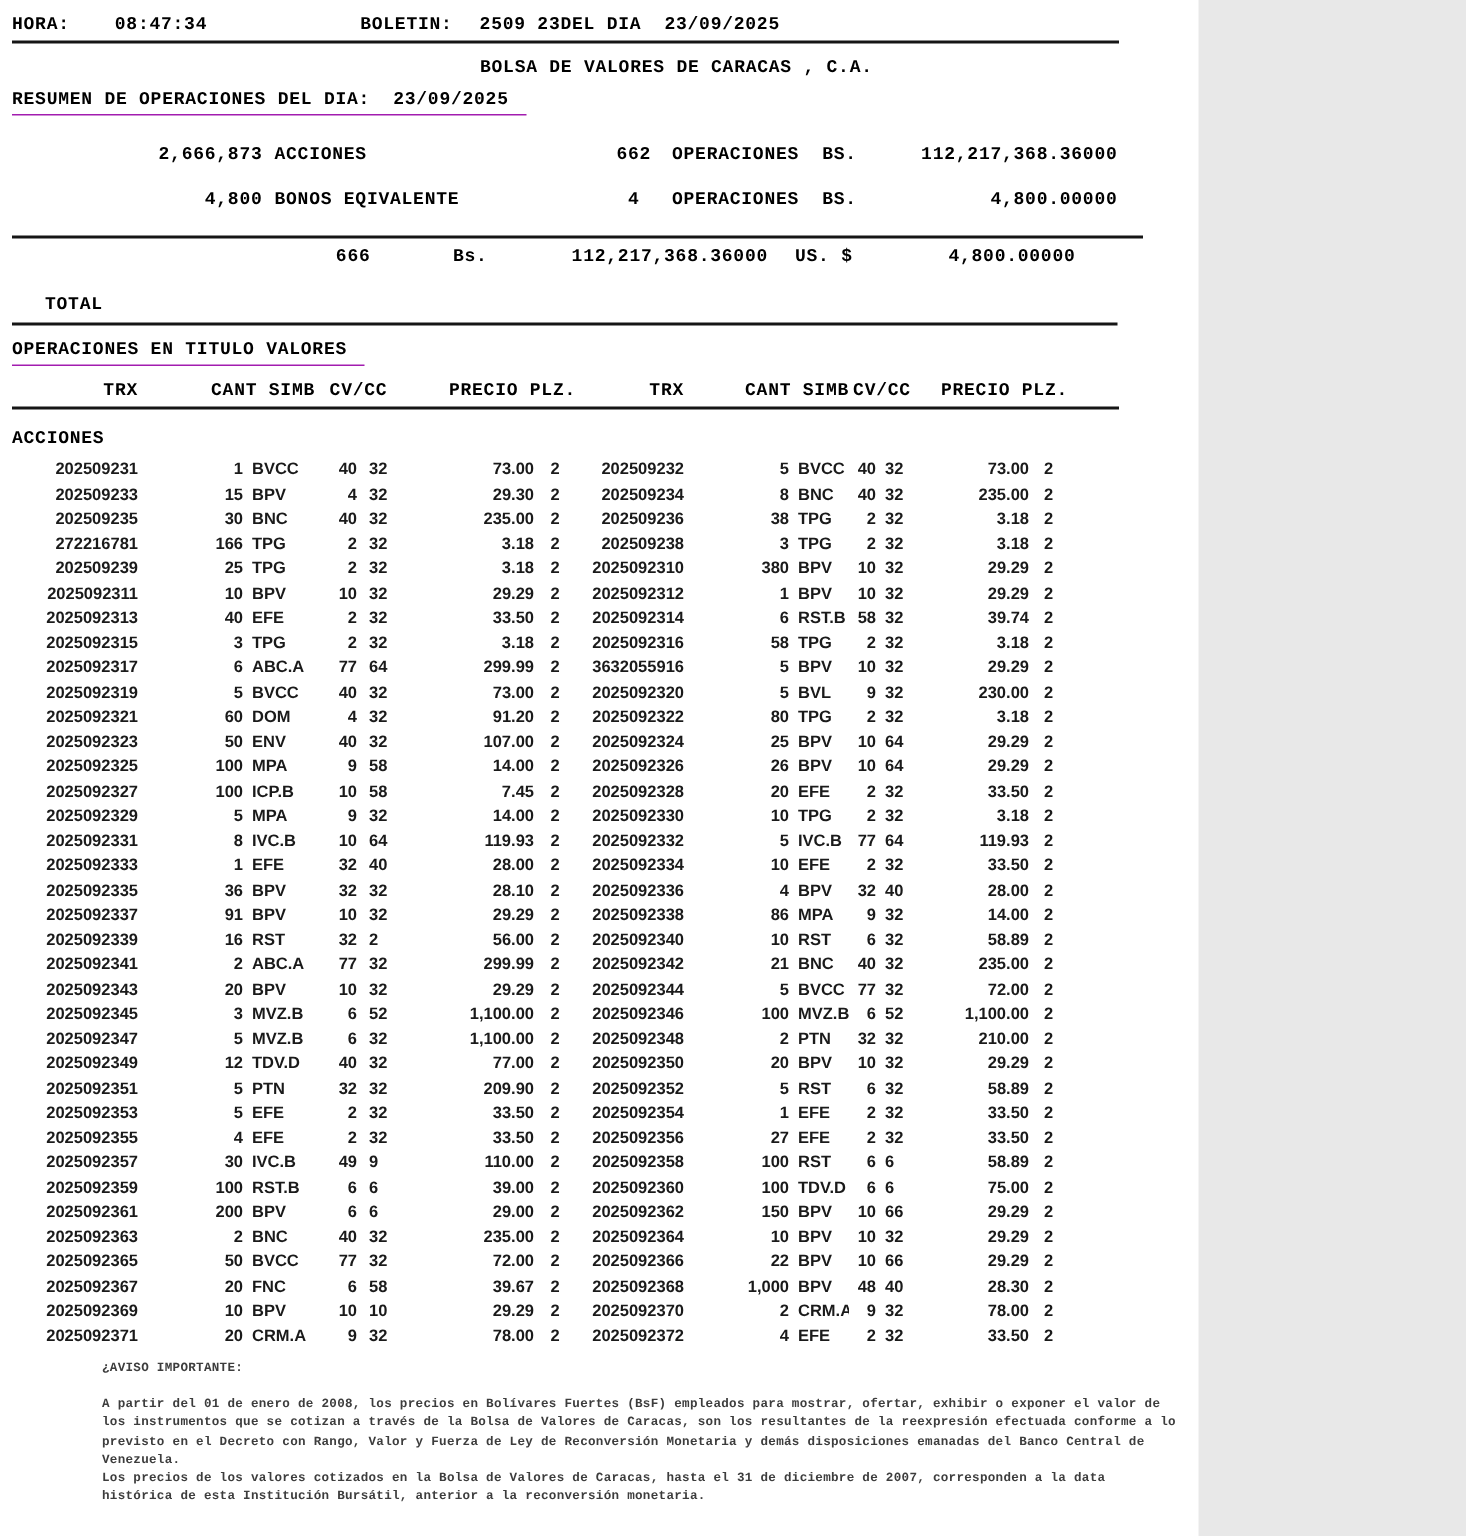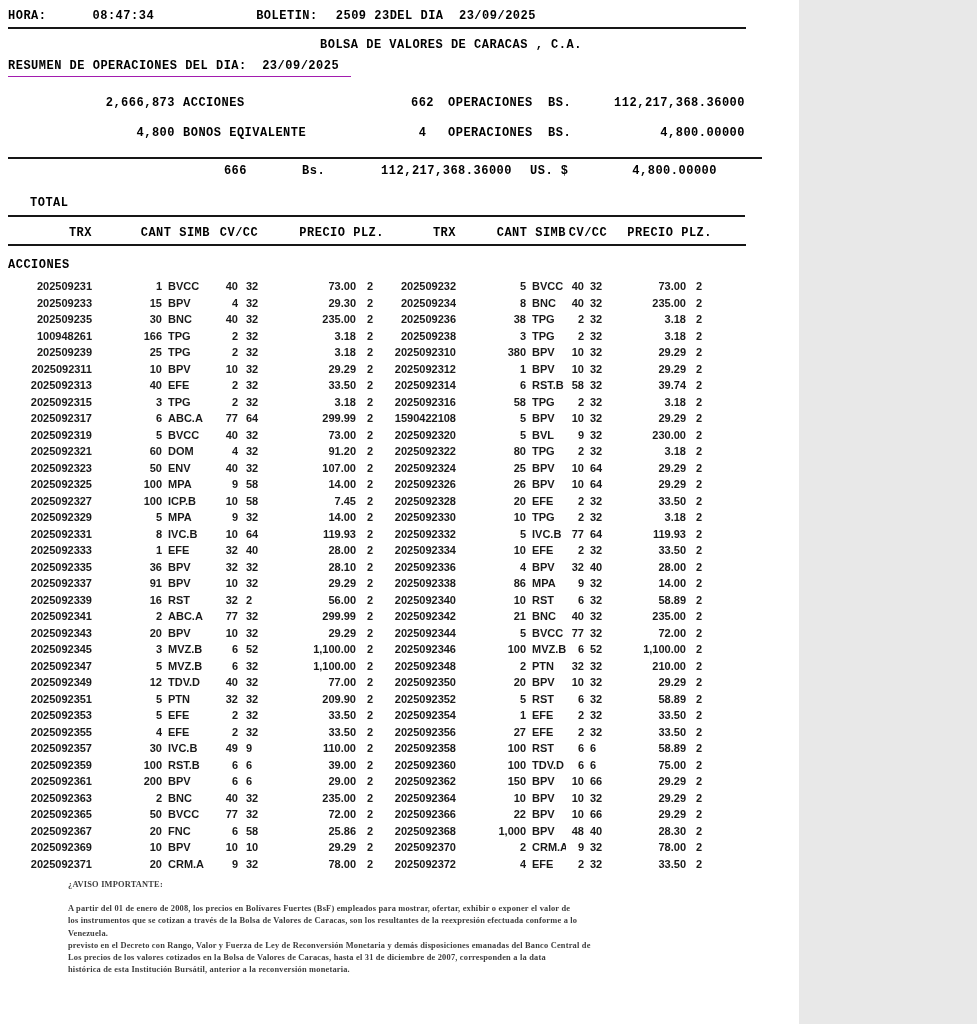--- a/index.html
+++ b/index.html
@@ -5,21 +5,21 @@
   html,body{margin:0;padding:0;background:#e8e8e8;}
   .page{
     width:799px;height:1024px;background:#ffffff;position:relative;overflow:hidden;
     font-family:"Liberation Mono","DejaVu Sans Mono",monospace;
     font-weight:bold;font-size:12px;color:#000;letter-spacing:0.5px;
   }
   .pre{white-space:pre;}
   
   .top-row{display:flex;padding-top:9px;line-height:14px;}
   .hora-label{margin-left:8px;}
-  .hora-value{margin-left:46px;}
+  .hora-value{margin-left:30px;}
   .boletin-label{margin-left:102px;}
   .boletin-value{margin-left:18px;}
   .rule{height:2px;background:#161616;margin-left:8px;}
   .rule-1{width:738px;margin-top:4px;}
   .title{margin:9px 0 0 320px;line-height:14px;}
   .underlined{display:inline-block;border-bottom:1px solid #a21caf;padding:0 12px 4px 0;line-height:12px;}
   .resumen-heading{margin:8px 0 0 8px;}
   
   .summary{margin:20px 0 0 8px;width:737px;}
   .sum-row{display:grid;grid-template-columns:167px 230px 35px 165px 1fr;height:30px;line-height:13px;}
@@ -57,21 +57,21 @@
     font-weight:bold;font-size:11px;letter-spacing:0;color:#1a1a1a;
   }
   .trow{height:16.5px;line-height:16.5px;}
   .trow span{overflow:hidden;}
   .c0,.c1,.c3,.c5,.c7,.c8,.c10,.c12{text-align:right;}
   .c2,.c9{text-align:left;padding-left:6px;}
   .c4{text-align:left;padding-left:8px;}
   .c11{text-align:left;padding-left:6px;}
   .c6,.c13{text-align:center;}
   
-  .footer{margin:8px 0 0 68px;font-size:8.4px;letter-spacing:0.2px;color:#3d3d3d;line-height:10px;font-family:Liberation Serif, serif;}
+  .footer{margin:8px 0 0 68px;font-size:8.4px;letter-spacing:0.2px;color:#3d3d3d;line-height:10px;}
   .aviso-body{margin-top:13px;line-height:12.3px;}
 </style>
 </head>
 <body>
 
 <div class="page">
 
   <div class="top-row">
     <span class="hora-label">HORA:</span>
     <span class="hora-value">08:47:34</span>
@@ -105,20 +105,21 @@
   <div class="total-row">
     <span class="total-label">TOTAL</span>
     <span class="total-ops">666</span>
     <span class="total-bs-label">Bs.</span>
     <span class="total-bs-value">112,217,368.36000</span>
     <span class="total-usd-label pre">US. $</span>
     <span class="total-usd-value">4,800.00000</span>
   </div>
   <div class="rule total-rule-bottom"></div>
 
+  <div><span class="underlined ops-heading">OPERACIONES EN TITULO VALORES</span></div>
 
   <div class="tgrid col-headers">
     <span class="h0">TRX</span>
     <span class="h1">CANT SIMB</span>
     <span class="h2">CV/CC</span>
     <span class="h3">PRECIO PLZ.</span>
     <span class="h4">TRX</span>
     <span class="h5">CANT SIMB</span>
     <span class="h6">CV/CC</span>
     <span class="h7">PRECIO PLZ.</span>
@@ -170,21 +171,21 @@
         <span class="c6">2</span>
         <span class="c7">202509236</span>
         <span class="c8">38</span>
         <span class="c9">TPG</span>
         <span class="c10">2</span>
         <span class="c11">32</span>
         <span class="c12">3.18</span>
         <span class="c13">2</span>
       </div>
       <div class="tgrid trow">
-        <span class="c0">100948261</span>
+        <span class="c0">272216781</span>
         <span class="c1">166</span>
         <span class="c2">TPG</span>
         <span class="c3">2</span>
         <span class="c4">32</span>
         <span class="c5">3.18</span>
         <span class="c6">2</span>
         <span class="c7">202509238</span>
         <span class="c8">3</span>
         <span class="c9">TPG</span>
         <span class="c10">2</span>
@@ -257,21 +258,21 @@
         <span class="c13">2</span>
       </div>
       <div class="tgrid trow">
         <span class="c0">2025092317</span>
         <span class="c1">6</span>
         <span class="c2">ABC.A</span>
         <span class="c3">77</span>
         <span class="c4">64</span>
         <span class="c5">299.99</span>
         <span class="c6">2</span>
-        <span class="c7">1590422108</span>
+        <span class="c7">3632055916</span>
         <span class="c8">5</span>
         <span class="c9">BPV</span>
         <span class="c10">10</span>
         <span class="c11">32</span>
         <span class="c12">29.29</span>
         <span class="c13">2</span>
       </div>
       <div class="tgrid trow">
         <span class="c0">2025092319</span>
         <span class="c1">5</span>
@@ -655,21 +656,21 @@
         <span class="c11">66</span>
         <span class="c12">29.29</span>
         <span class="c13">2</span>
       </div>
       <div class="tgrid trow">
         <span class="c0">2025092367</span>
         <span class="c1">20</span>
         <span class="c2">FNC</span>
         <span class="c3">6</span>
         <span class="c4">58</span>
-        <span class="c5">25.86</span>
+        <span class="c5">39.67</span>
         <span class="c6">2</span>
         <span class="c7">2025092368</span>
         <span class="c8">1,000</span>
         <span class="c9">BPV</span>
         <span class="c10">48</span>
         <span class="c11">40</span>
         <span class="c12">28.30</span>
         <span class="c13">2</span>
       </div>
       <div class="tgrid trow">
@@ -704,20 +705,20 @@
         <span class="c12">33.50</span>
         <span class="c13">2</span>
       </div>
     </div>
 
   <div class="footer">
     <div>¿AVISO IMPORTANTE:</div>
     <div class="aviso-body">
         <div>A partir del 01 de enero de 2008, los precios en Bolívares Fuertes (BsF) empleados para mostrar, ofertar, exhibir o exponer el valor de</div>
         <div>los instrumentos que se cotizan a través de la Bolsa de Valores de Caracas, son los resultantes de la reexpresión efectuada conforme a lo</div>
+        <div>previsto en el Decreto con Rango, Valor y Fuerza de Ley de Reconversión Monetaria y demás disposiciones emanadas del Banco Central de</div>
         <div>Venezuela.</div>
-        <div>previsto en el Decreto con Rango, Valor y Fuerza de Ley de Reconversión Monetaria y demás disposiciones emanadas del Banco Central de</div>
         <div>Los precios de los valores cotizados en la Bolsa de Valores de Caracas, hasta el 31 de diciembre de 2007, corresponden a la data</div>
         <div>histórica de esta Institución Bursátil, anterior a la reconversión monetaria.</div>
       </div>
   </div>
 
 </div>
 
 </body></html>

